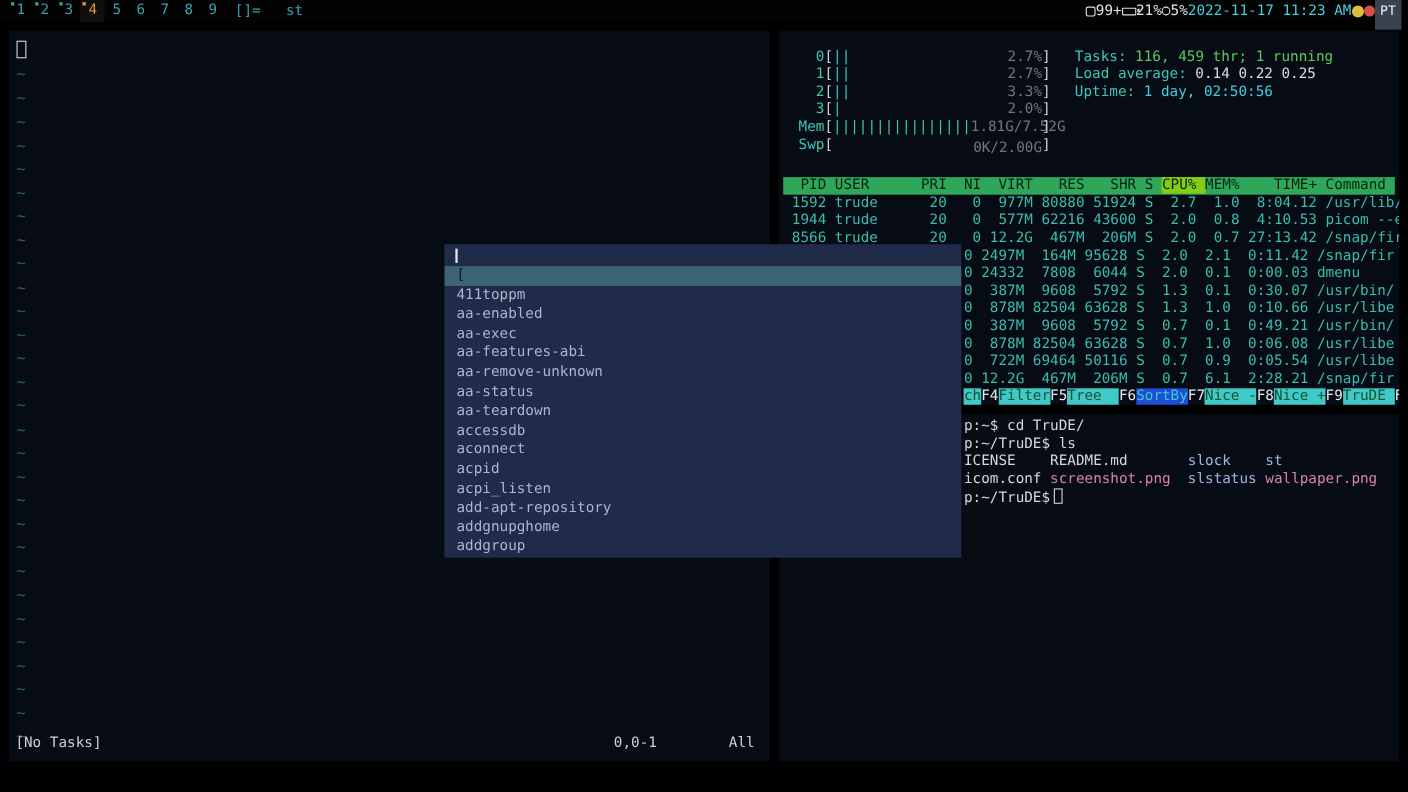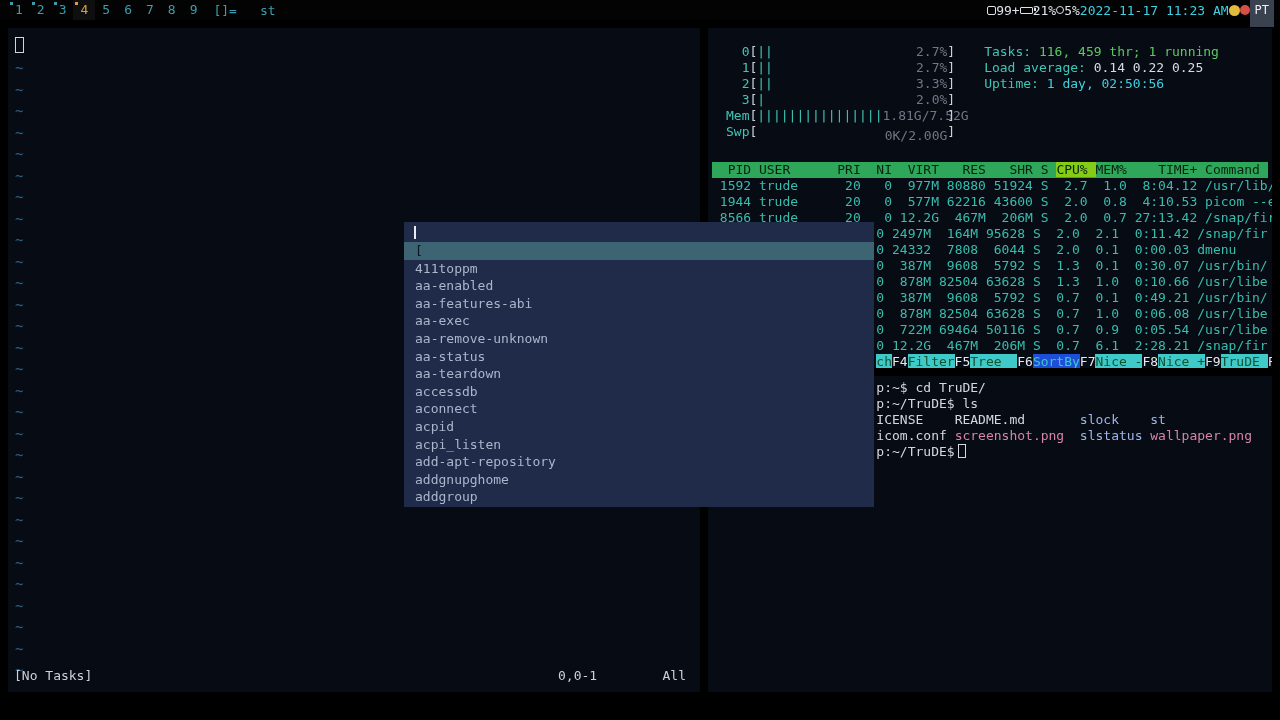--- a/index.html
+++ b/index.html
@@ -47,21 +47,21 @@
   
   .htop-meters { display:flex; margin-top:12px; }
   .meters-col { margin-left:14px; }
   .meter { white-space:pre; }
   .m-label { display:inline-block; width:3ch; text-align:right; color:#3ec7b7; }
   .m-brk { color:#ccd2da; }
   .m-body { display:inline-flex; justify-content:space-between; align-items:center; width:190px; }
   .m-bars { color:#3ec7b7; white-space:pre; }
   .m-val { color:#707785; }
   .htop-info { margin-left:22px; }
-  .info-line { white-space:pre;margin-left:7px; }
+  .info-line { white-space:pre; }
   .i-label { color:#3ec7b7; }
   .i-val-green { color:#5bc961; }
   .i-val-white { color:#d7dce2; }
   .i-val-cyan { color:#41cfe0; }
 
   .htop-header { margin-top:18px; background:#2fa75a; color:#07230f; white-space:pre; width:556px; }
   .sort-col { background:#84cc16; }
   .htop-row { white-space:pre; color:#38bdae; }
   .htop-row.partial { margin-left:21ch; }
 
@@ -208,22 +208,22 @@
   <div class="sline"><span>p:~/TruDE$</span><span class="blk-cursor"></span></div>
 </div>
 
 <div id="menu">
   <div class="menu-input">
     <span class="input-cursor"></span>
   </div>
   <div class="menu-row selected">[</div>
   <div class="menu-row">411toppm</div>
   <div class="menu-row">aa-enabled</div>
+  <div class="menu-row">aa-exec</div>
   <div class="menu-row">aa-features-abi</div>
-  <div class="menu-row">aa-exec</div>
   <div class="menu-row">aa-remove-unknown</div>
   <div class="menu-row">aa-status</div>
   <div class="menu-row">aa-teardown</div>
   <div class="menu-row">accessdb</div>
   <div class="menu-row">aconnect</div>
   <div class="menu-row">acpid</div>
   <div class="menu-row">acpi_listen</div>
   <div class="menu-row">add-apt-repository</div>
   <div class="menu-row">addgnupghome</div>
   <div class="menu-row">addgroup</div>

